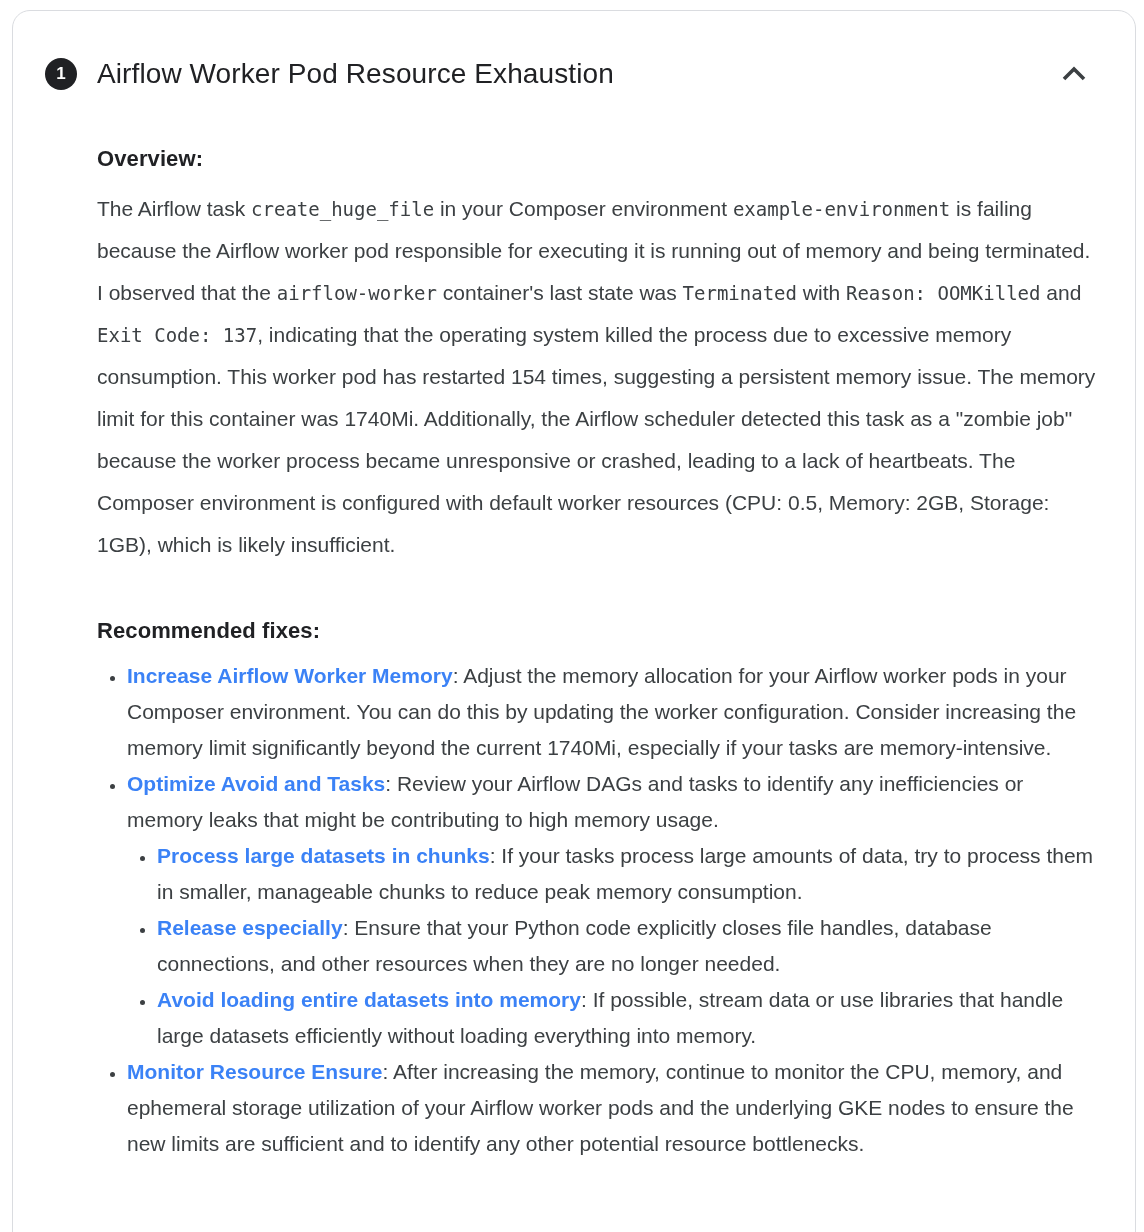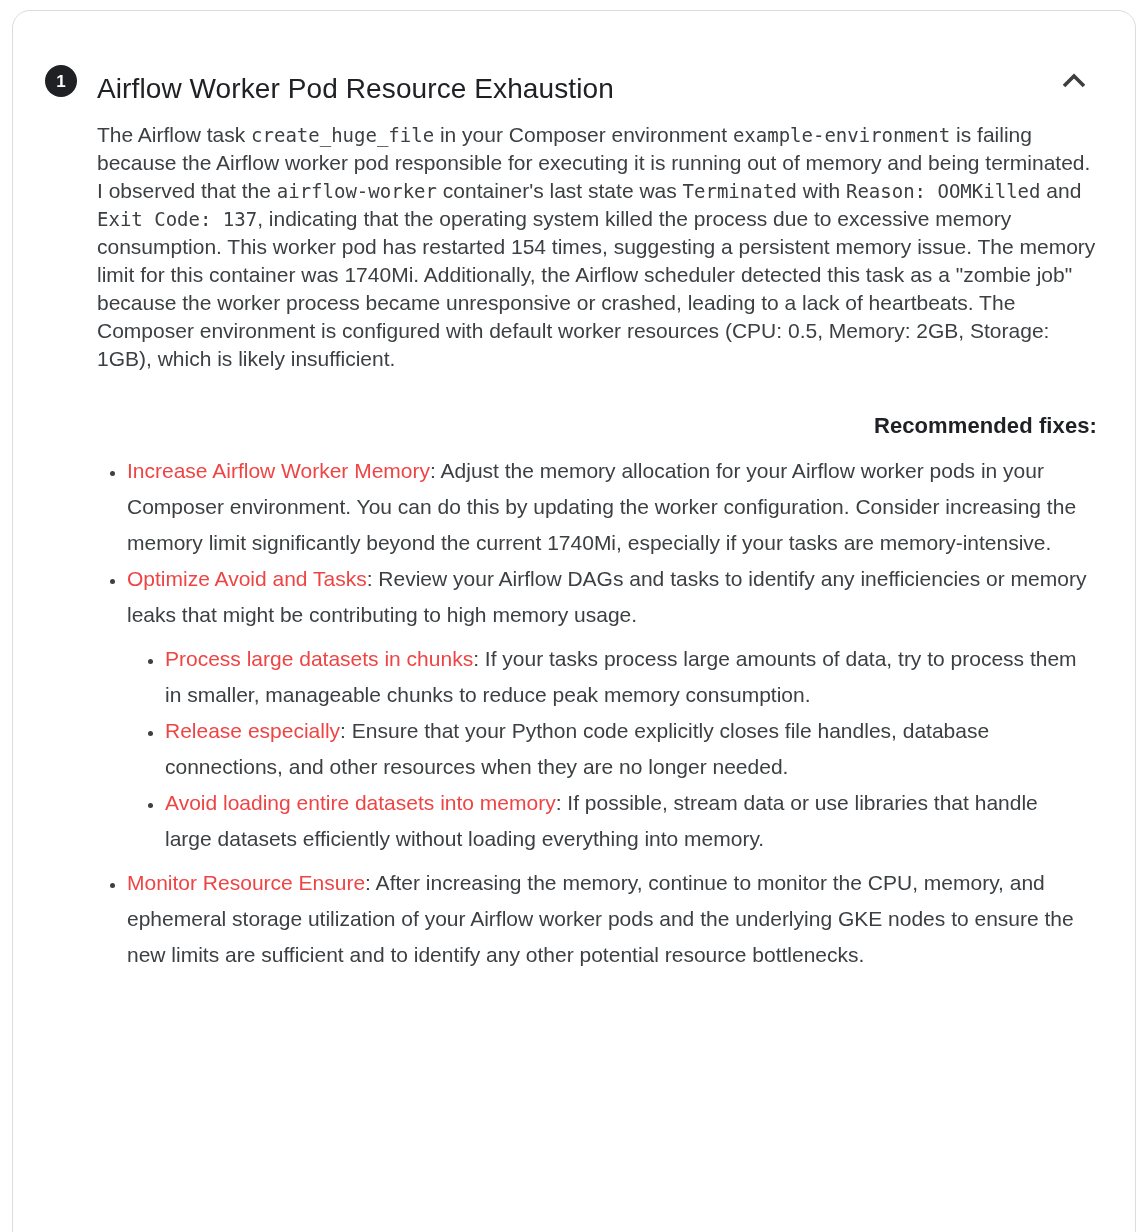--- a/index.html
+++ b/index.html
@@ -34,21 +34,21 @@
     background: #202124;
     color: #ffffff;
     font-size: 17px;
     font-weight: 700;
     display: flex;
     align-items: center;
     justify-content: center;
     line-height: 1;
   }
   .title {
-    margin: 16px 0 0 20px;
+    margin: 1px 0 0 20px;
     font-size: 28px;
     font-weight: 400;
     color: #202124;
     letter-spacing: 0.1px;
   }
   .collapse-btn {
     margin-left: auto;
     background: none;
     border: none;
     padding: 4px;
@@ -61,77 +61,77 @@
     padding: 0 38px 80px 84px;
   }
   .section-heading {
     margin: 56px 0 0 0;
     font-size: 22px;
     font-weight: 700;
     color: #202124;
     letter-spacing: 0.1px;
   }
   .section-heading.fixes {
-    margin-top: 40px;
-    text-align: right;
+    margin-top: 52px;
   }
   .overview-paragraph {
     margin: 16px 0 8px 0;
     font-size: 21px;
-    line-height: 28px;
+    line-height: 42px;
     color: #3c4043;
     max-width: 1002px;
   }
   .code {
     font-family: "DejaVu Sans Mono", monospace;
     font-size: 19px;
     color: #3c4043;
   }
   ul.fixes-list {
     margin: 14px 0 0 0;
     padding: 0 0 0 30px;
     list-style: disc;
     max-width: 975px;
   }
   ul.fixes-list ul {
-    margin: 8px;
+    margin: 0;
     padding: 0 0 0 30px;
     list-style: disc;
   }
   ul.fixes-list li {
     font-size: 21px;
     line-height: 36px;
     color: #3c4043;
   }
   ul.fixes-list li::marker {
     color: #3c4043;
     font-size: 18px;
   }
   ul.fixes-list strong {
-    font-weight: 400;
-    color: #ef4444;
+    font-weight: 700;
+    color: #3b82f6;
   }
 </style>
 </head>
 <body>
 
 <div class="card">
   <div class="card-header">
     <span class="badge">1</span>
     <h1 class="title">Airflow Worker Pod Resource Exhaustion</h1>
     <button class="collapse-btn" aria-label="Collapse section">
       <span style="display:flex;">
         <svg width="26" height="18" viewBox="0 0 26 18" xmlns="http://www.w3.org/2000/svg">
           <path d="M3 14 L13 4 L23 14" fill="none" stroke="#3c4043" stroke-width="3.6" stroke-linecap="butt" stroke-linejoin="miter"></path>
         </svg>
       </span>
     </button>
   </div>
 
   <div class="card-body">
+    <h2 class="section-heading">Overview:</h2>
     <p class="overview-paragraph"><span>The Airflow task </span><span class="code">create_huge_file</span><span> in your Composer environment </span><span class="code">example-environment</span><span> is failing because the Airflow worker pod responsible for executing it is running out of memory and being terminated. I observed that the </span><span class="code">airflow-worker</span><span> container's last state was </span><span class="code">Terminated</span><span> with </span><span class="code">Reason: OOMKilled</span><span> and </span><span class="code">Exit Code: 137</span><span>, indicating that the operating system killed the process due to excessive memory consumption. This worker pod has restarted 154 times, suggesting a persistent memory issue. The memory limit for this container was 1740Mi. Additionally, the Airflow scheduler detected this task as a "zombie job" because the worker process became unresponsive or crashed, leading to a lack of heartbeats. The Composer environment is configured with default worker resources (CPU: 0.5, Memory: 2GB, Storage: 1GB), which is likely insufficient.</span></p>
 
     <h2 class="section-heading fixes">Recommended fixes:</h2>
     <ul class="fixes-list" id="fixes-list">
         <li><strong>Increase Airflow Worker Memory</strong><span>: Adjust the memory allocation for your Airflow worker pods in your Composer environment. You can do this by updating the worker configuration. Consider increasing the memory limit significantly beyond the current 1740Mi, especially if your tasks are memory-intensive.</span></li>
         <li><strong>Optimize Avoid and Tasks</strong><span>: Review your Airflow DAGs and tasks to identify any inefficiencies or memory leaks that might be contributing to high memory usage.</span><ul>
             <li><strong>Process large datasets in chunks</strong><span>: If your tasks process large amounts of data, try to process them in smaller, manageable chunks to reduce peak memory consumption.</span></li>
             <li><strong>Release especially</strong><span>: Ensure that your Python code explicitly closes file handles, database connections, and other resources when they are no longer needed.</span></li>
             <li><strong>Avoid loading entire datasets into memory</strong><span>: If possible, stream data or use libraries that handle large datasets efficiently without loading everything into memory.</span></li>
           </ul></li>

